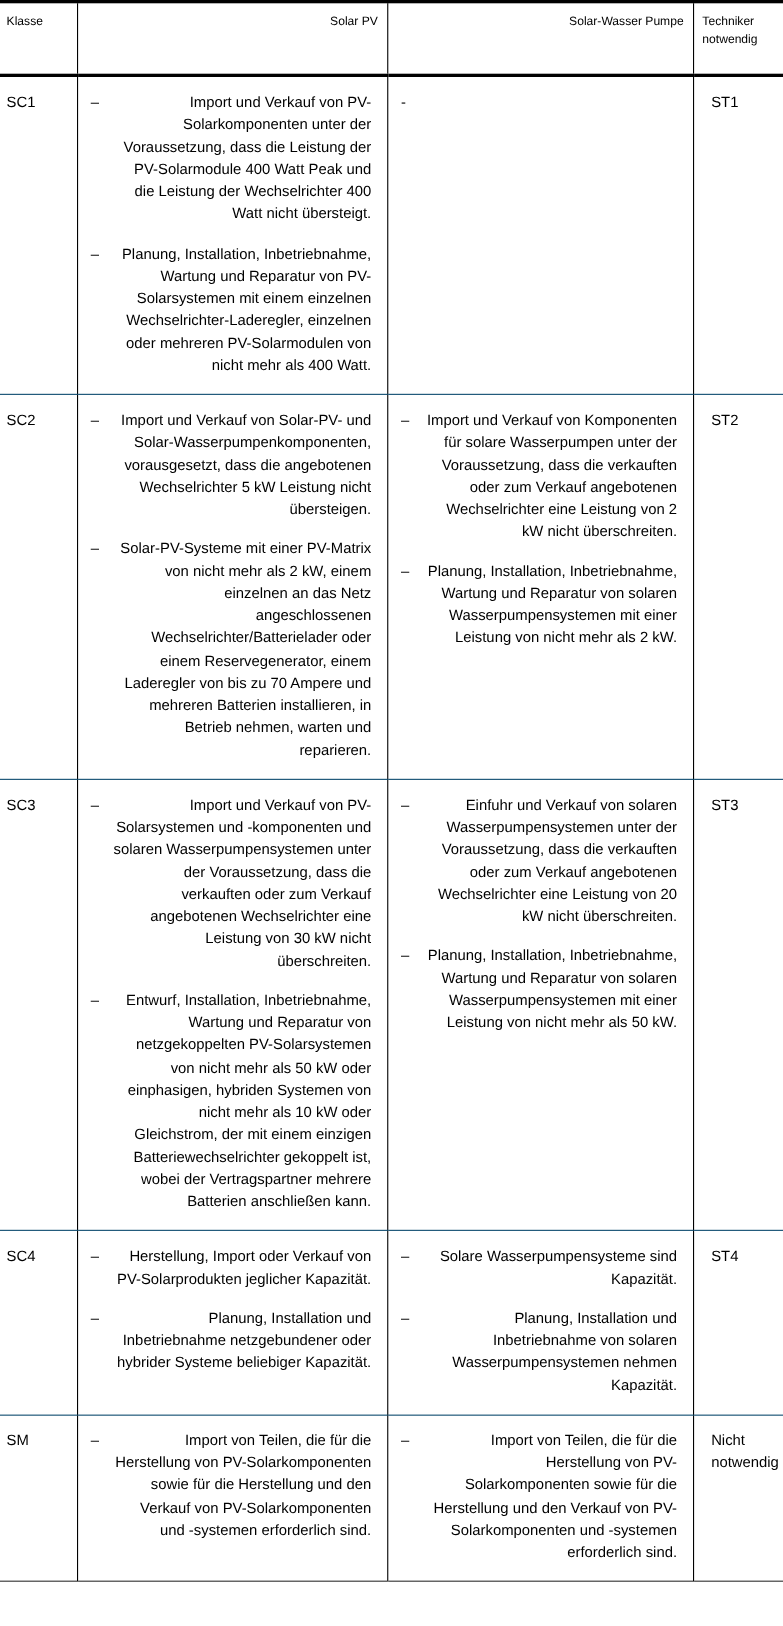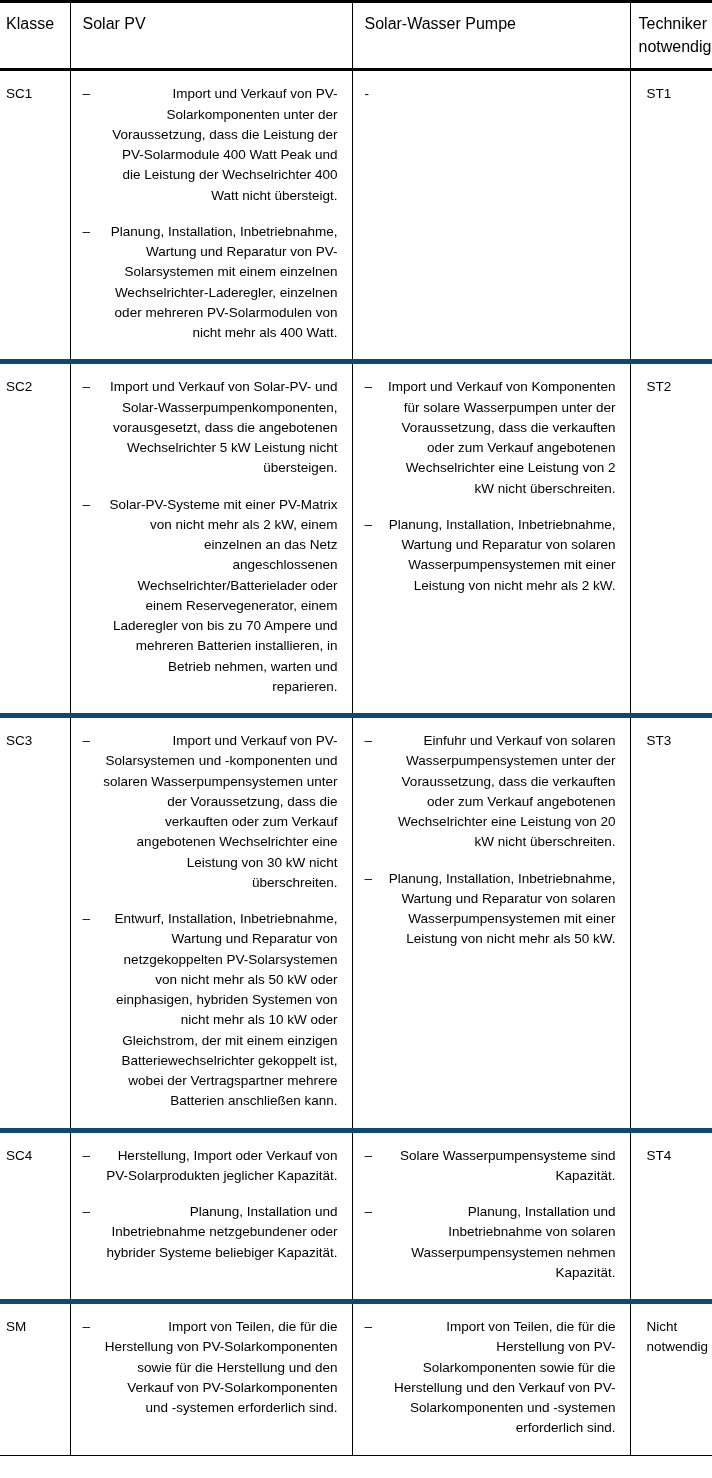--- a/index.html
+++ b/index.html
@@ -30,39 +30,39 @@
 
   table.klassen-table col.col-klasse   { width: 70px; }
   table.klassen-table col.col-pv       { width: 282px; }
   table.klassen-table col.col-pumpe    { width: 278px; }
   table.klassen-table col.col-tech     { width: 82px; }
 
   thead th {
     font-weight: normal;
     text-align: left;
     vertical-align: top;
-    font-size: 16px;
+    font-size: 11px;
     line-height: 1.42;
     padding: 10px 8px 10px 8px;
     border-right: 1px solid #000;
     border-bottom: 3px solid #000;
     height: 44px;
   }
   thead th:last-child { border-right: none; }
   thead th.th-klasse { padding-left: 6px; }
   thead th.th-pv,
-  thead th.th-pumpe { padding-left: 12px; }
+  thead th.th-pumpe { padding-left: 12px; text-align: right; }
   thead th.th-tech  { padding-left: 8px; padding-right: 4px; }
 
   tbody td {
     vertical-align: top;
     font-size: 13.5px;
     line-height: 1.5;
     border-right: 1px solid #000;
-    border-bottom: 5px solid #0c4a6e;
+    border-bottom: 1px solid #0c4a6e;
     padding: 13px 8px 16px 8px;
   }
   tbody td:last-child { border-right: none; }
   tbody tr:last-child td { border-bottom: none; }
 
   td.cell-klasse {
     padding-left: 6px;
     padding-right: 4px;
     white-space: nowrap;
   }

